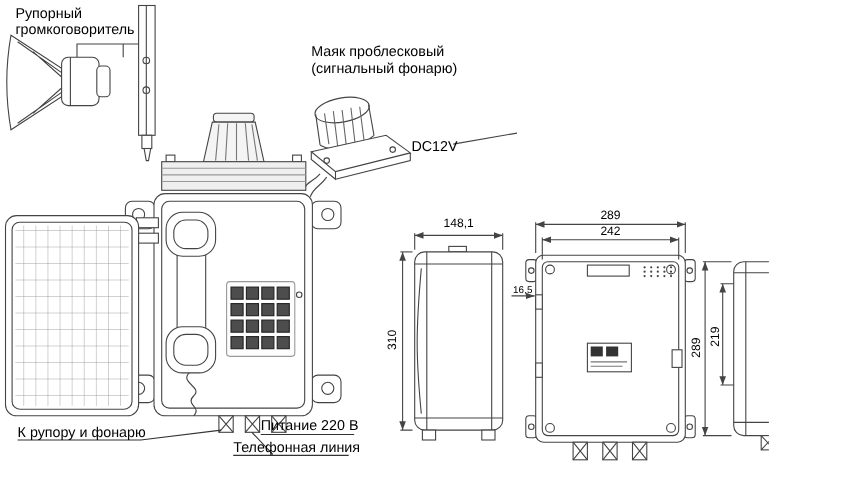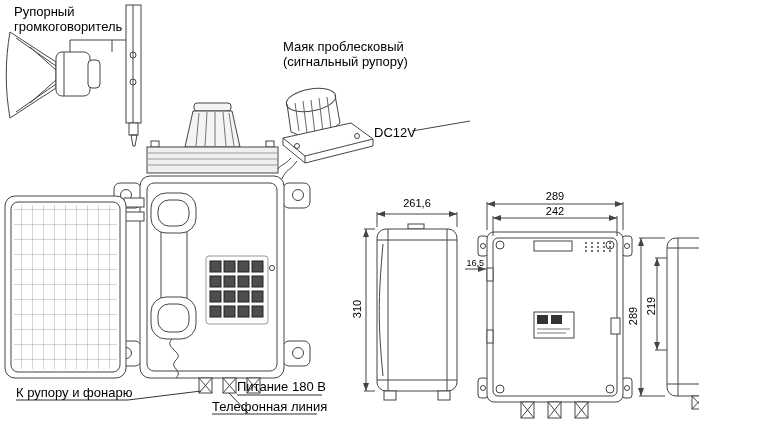--- a/index.html
+++ b/index.html
@@ -234,27 +234,27 @@
       <line x1="667" y1="350" x2="655" y2="350"></line>
       <line x1="757" y1="238" x2="757" y2="409" marker-start="url(#arr)" marker-end="url(#arr)"></line>
       <line x1="751" y1="238" x2="760" y2="238"></line>
       <line x1="751" y1="409" x2="760" y2="409"></line>
     </g>
   </svg>
 
   <div class="lbl" style="left:14px;top:5px;">Рупорный
 громкоговоритель</div>
   <div class="lbl" style="left:283px;top:40px;">Маяк проблесковый
-(сигнальный рупору)</div>
+(сигнальный фонарю)</div>
   <div class="lbl" style="left:374px;top:126px;">DC12V</div>
   <div class="lbl" style="left:16px;top:386px;">К рупору и фонарю</div>
   <div class="lbl" style="left:212px;top:400px;">Телефонная линия</div>
-  <div class="lbl" style="left:237px;top:380px;">Питание 180 В</div>
-
-  <div class="dim" style="left:389px;top:197px;width:56px;">261,6</div>
+  <div class="lbl" style="left:237px;top:380px;">Питание 220 В</div>
+
+  <div class="dim" style="left:389px;top:197px;width:56px;">148,1</div>
   <div class="dim" style="left:530px;top:190px;width:50px;">289</div>
   <div class="dim" style="left:530px;top:205px;width:50px;">242</div>
   <div class="vdim" style="left:339px;top:303px;width:36px;">310</div>
   <div class="vdim" style="left:615px;top:310px;width:36px;">289</div>
   <div class="vdim" style="left:633px;top:300px;width:36px;">219</div>
   <div class="vdim" style="left:729px;top:316px;width:44px;">324,6</div>
   <div class="dim small" style="left:456px;top:258px;width:28px;text-align:right;">16,5</div>
 
 </div>
 

